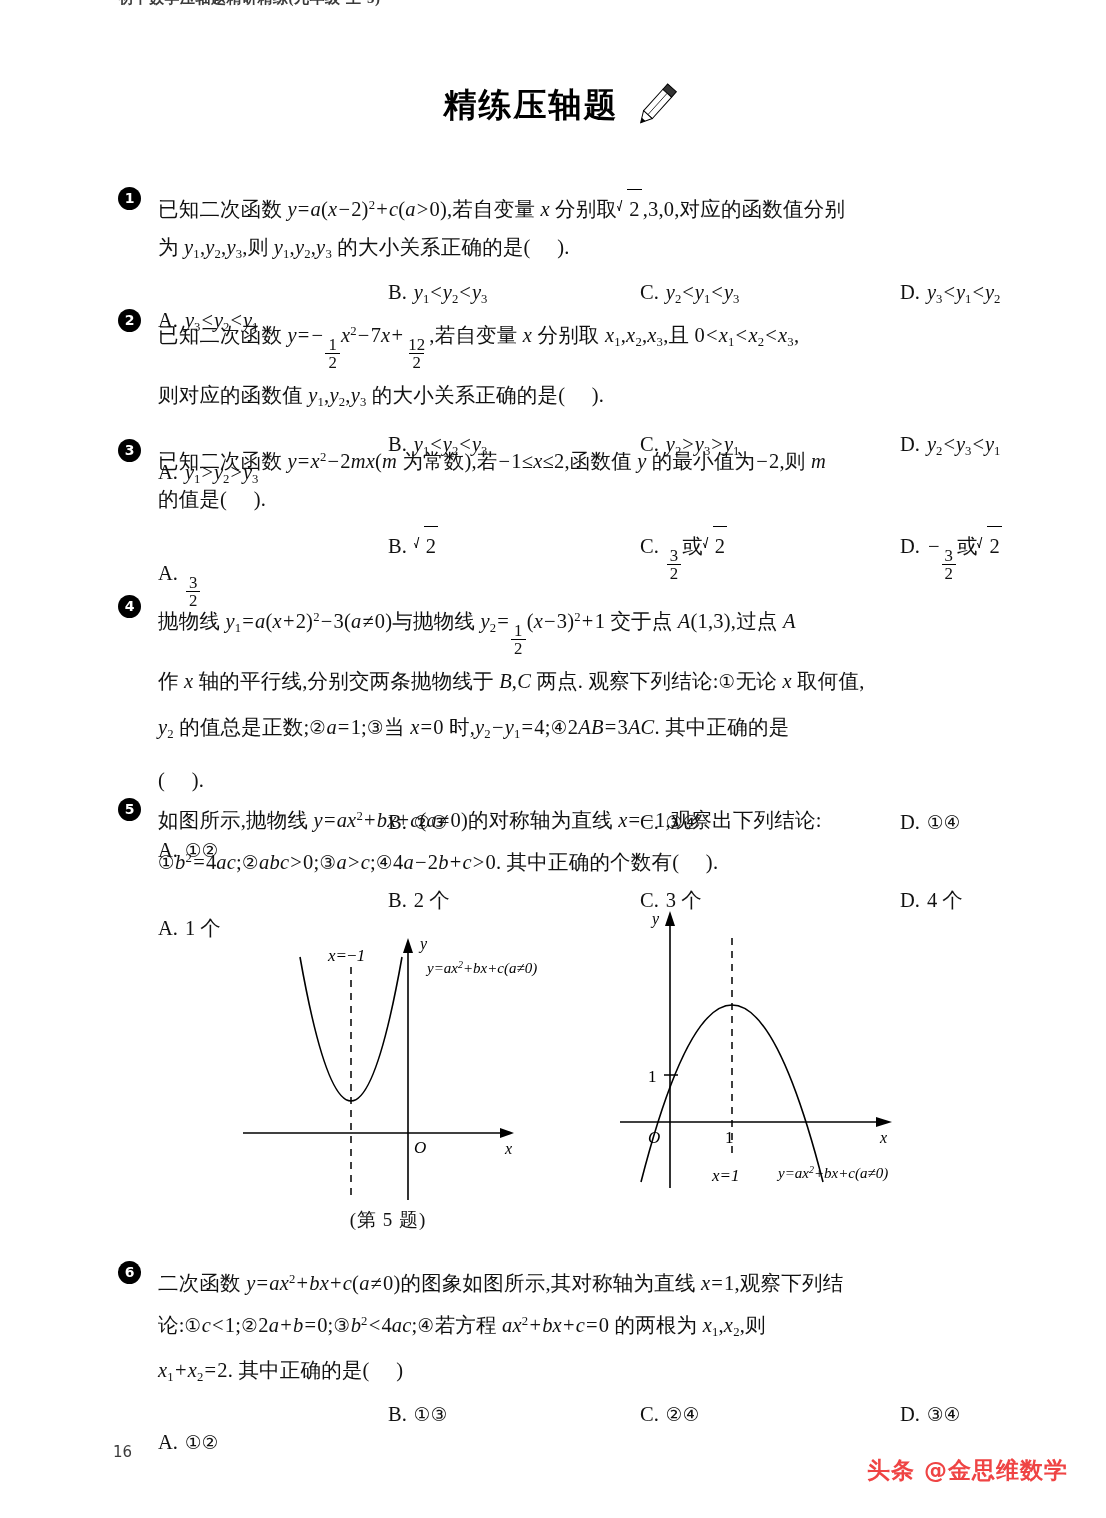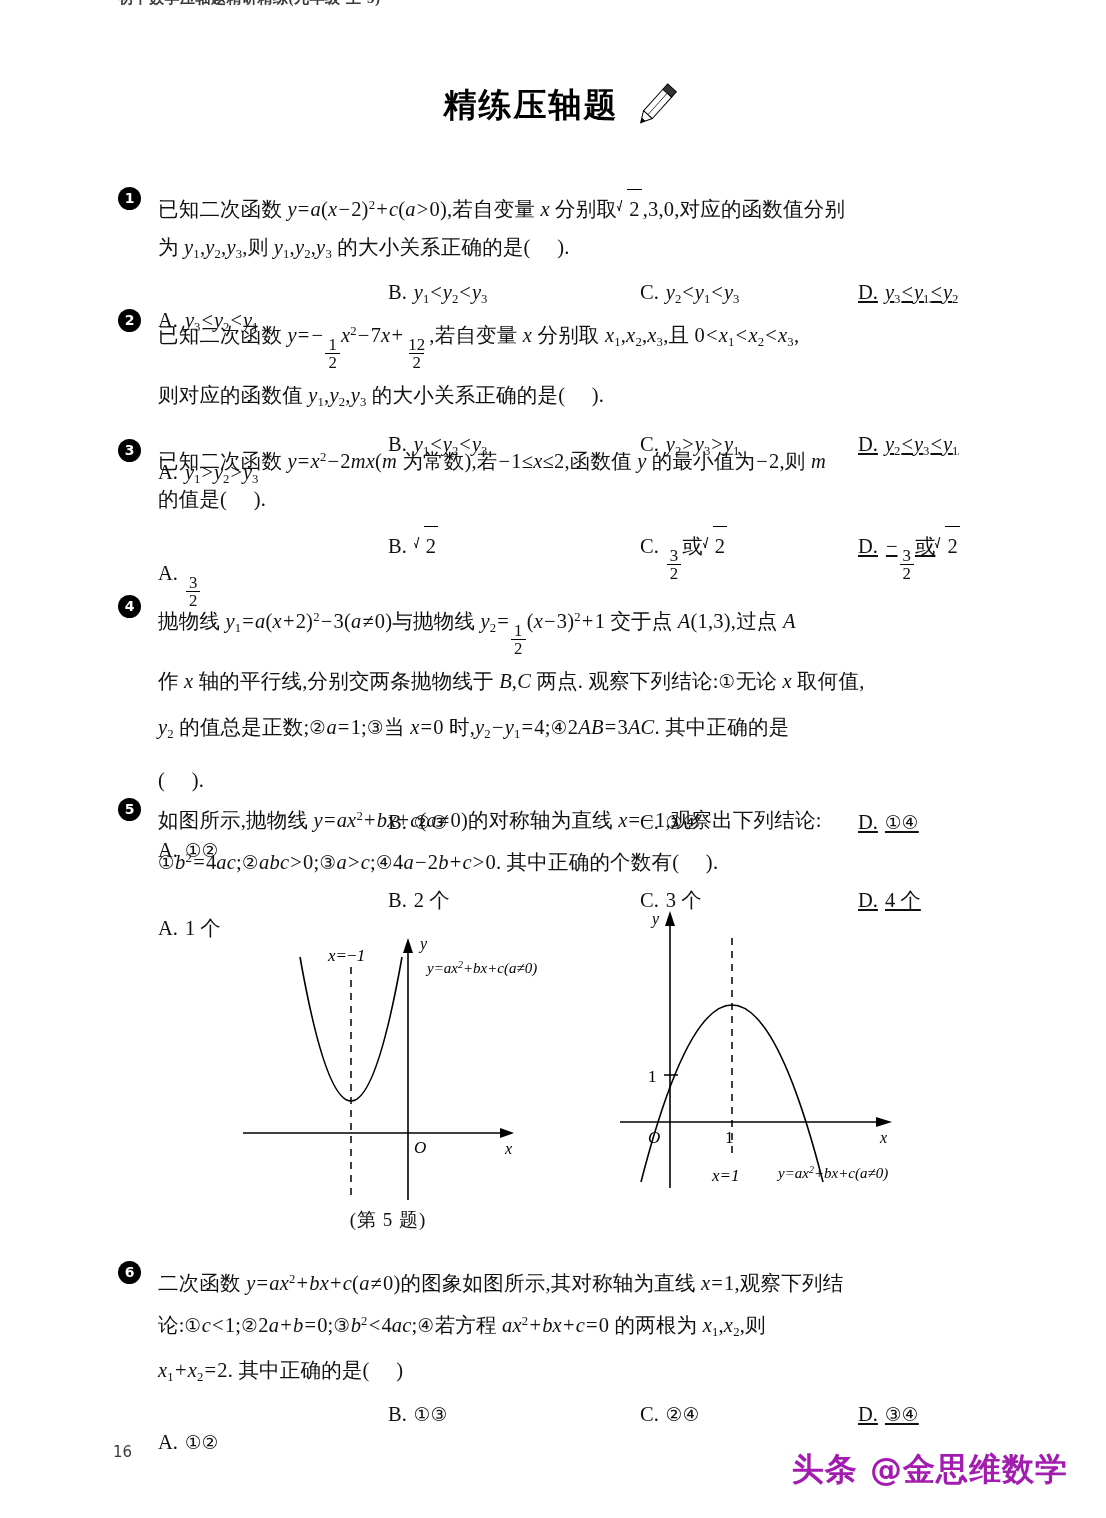--- a/index.html
+++ b/index.html
@@ -168,21 +168,21 @@
   .opt {
     position: absolute;
     top: 0;
     white-space: nowrap;
     line-height: 38px;
   }
   .opt .lbl { margin-right: 7px; }
   .oA { left: 0px; margin-top: 28px; }
   .oB { left: 230px; }
   .oC { left: 460px; margin-left: 22px; }
-  .oD { left: 700px; text-decoration: underline; }
+  .oD { left: 742px; }
 
   
   .figs {
     position: absolute;
     left: 118px;
     top: 905px;
     width: 900px;
     height: 330px;
   }
   .fig { position: absolute; }
@@ -204,23 +204,23 @@
     top: 1443px;
     font-family: "DejaVu Sans", sans-serif;
     font-size: 15px;
     color: #3b3b3b;
   }
   .watermark {
     position: absolute;
     right: 38px;
     top: 1470px;
     font-family: "DejaVu Sans", sans-serif;
-    font-size: 32px;
+    font-size: 23px;
     font-weight: bold;
-    color: #a21caf;
+    color: #ef4444;
     letter-spacing: 1px;
     white-space: nowrap;
     transform: translateY(-50%);
   }
 </style>
 </head>
 <body>
 
 <div class="page">
 

